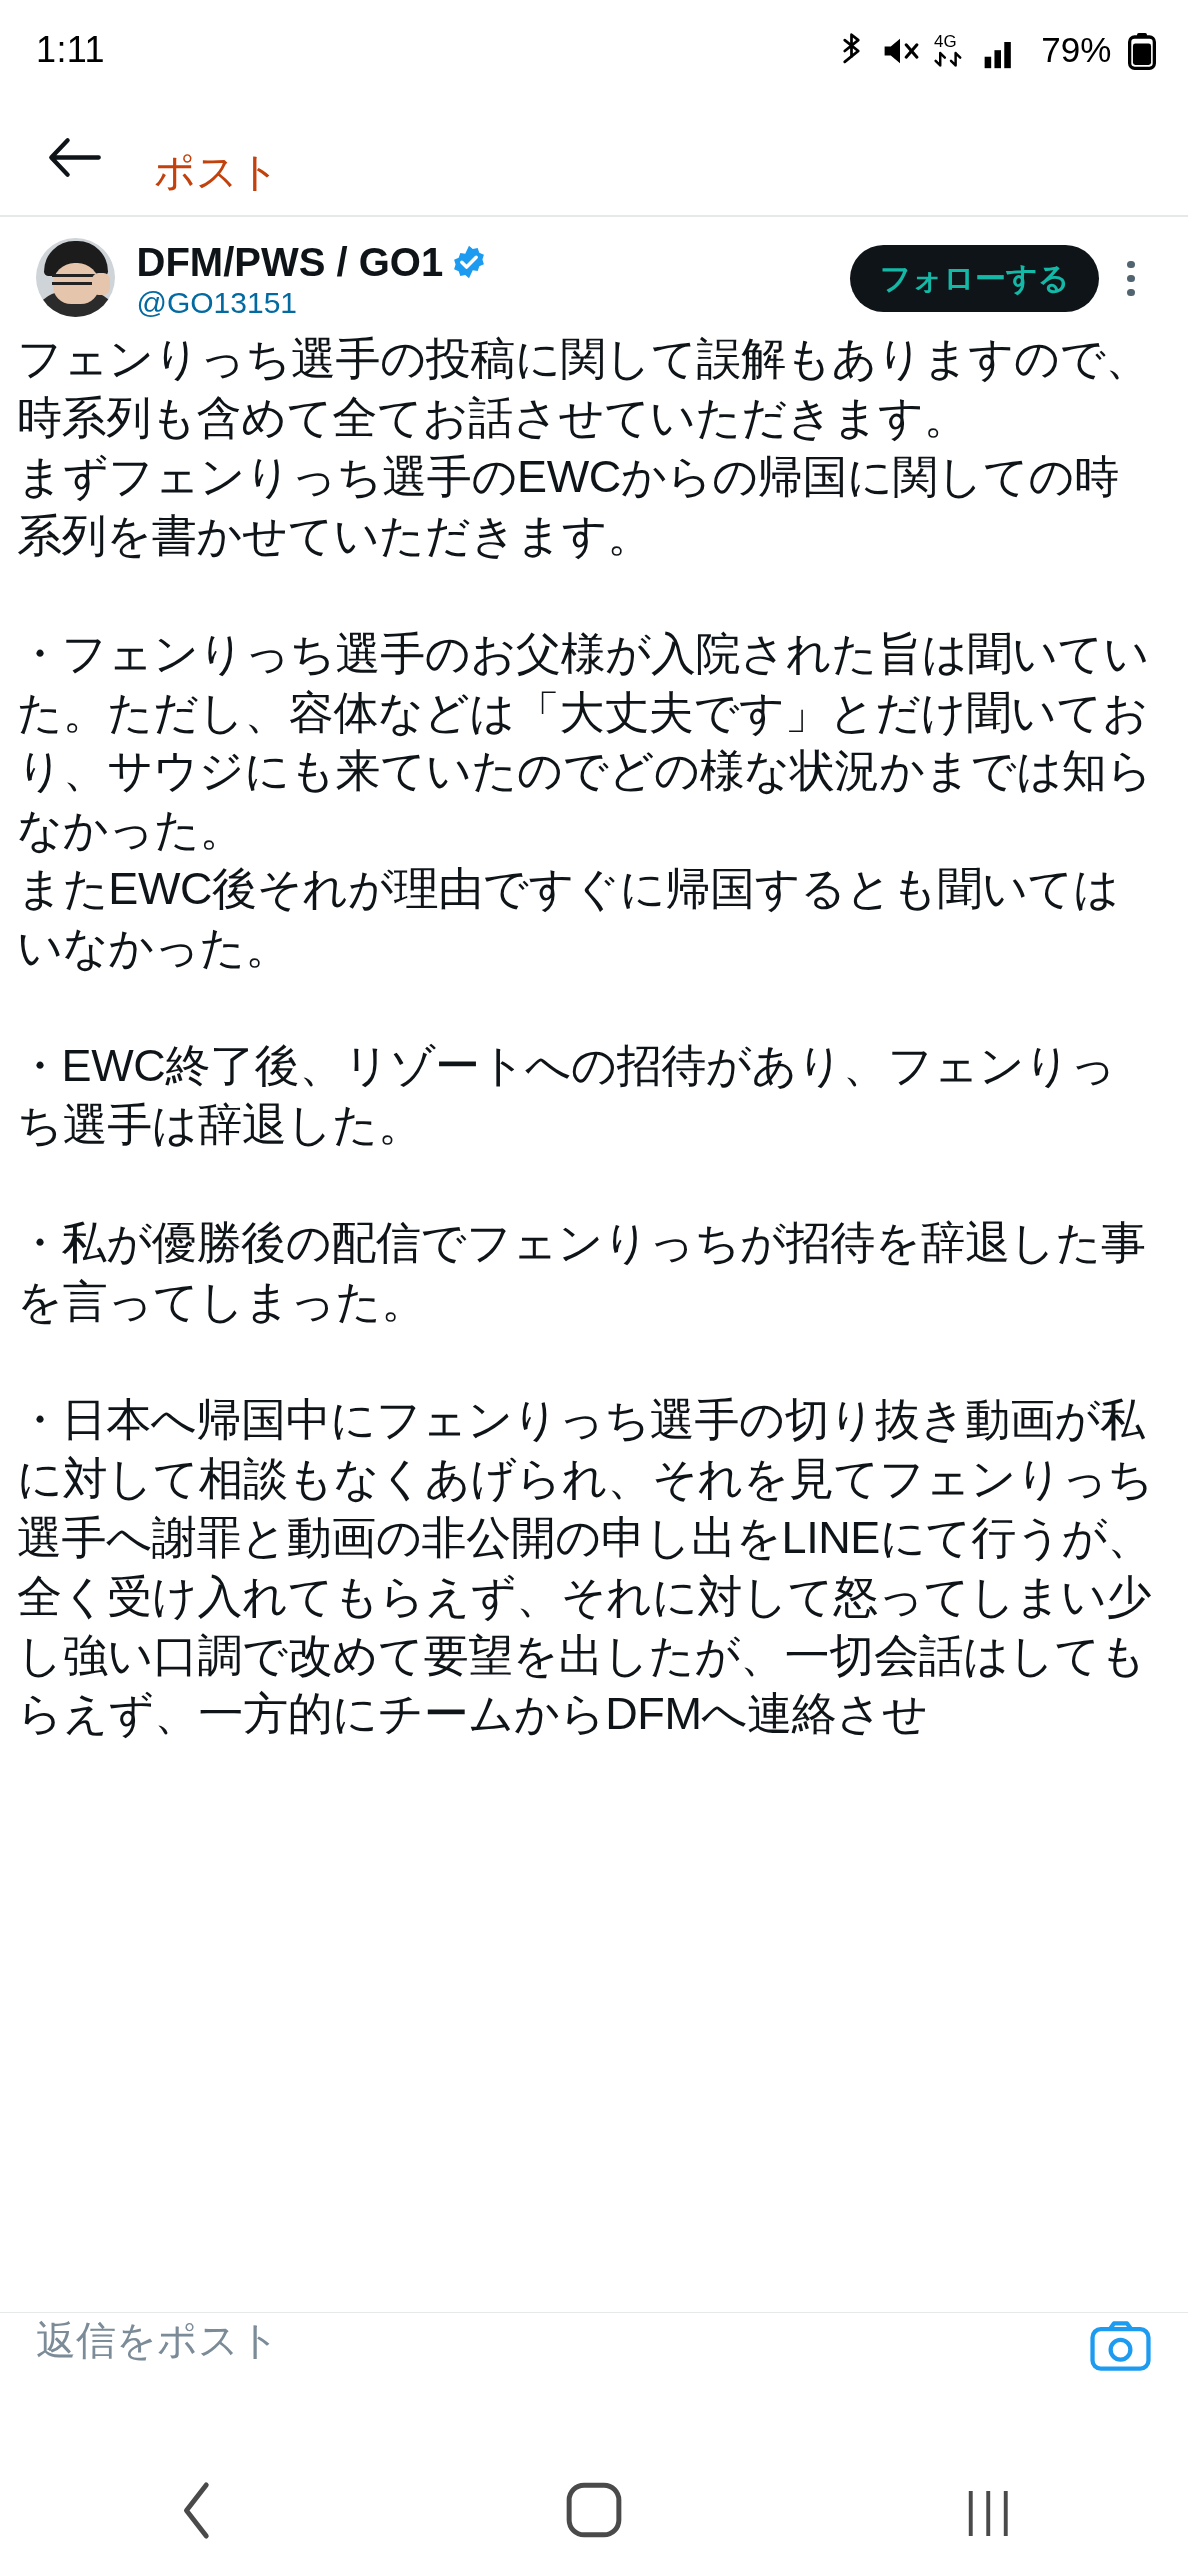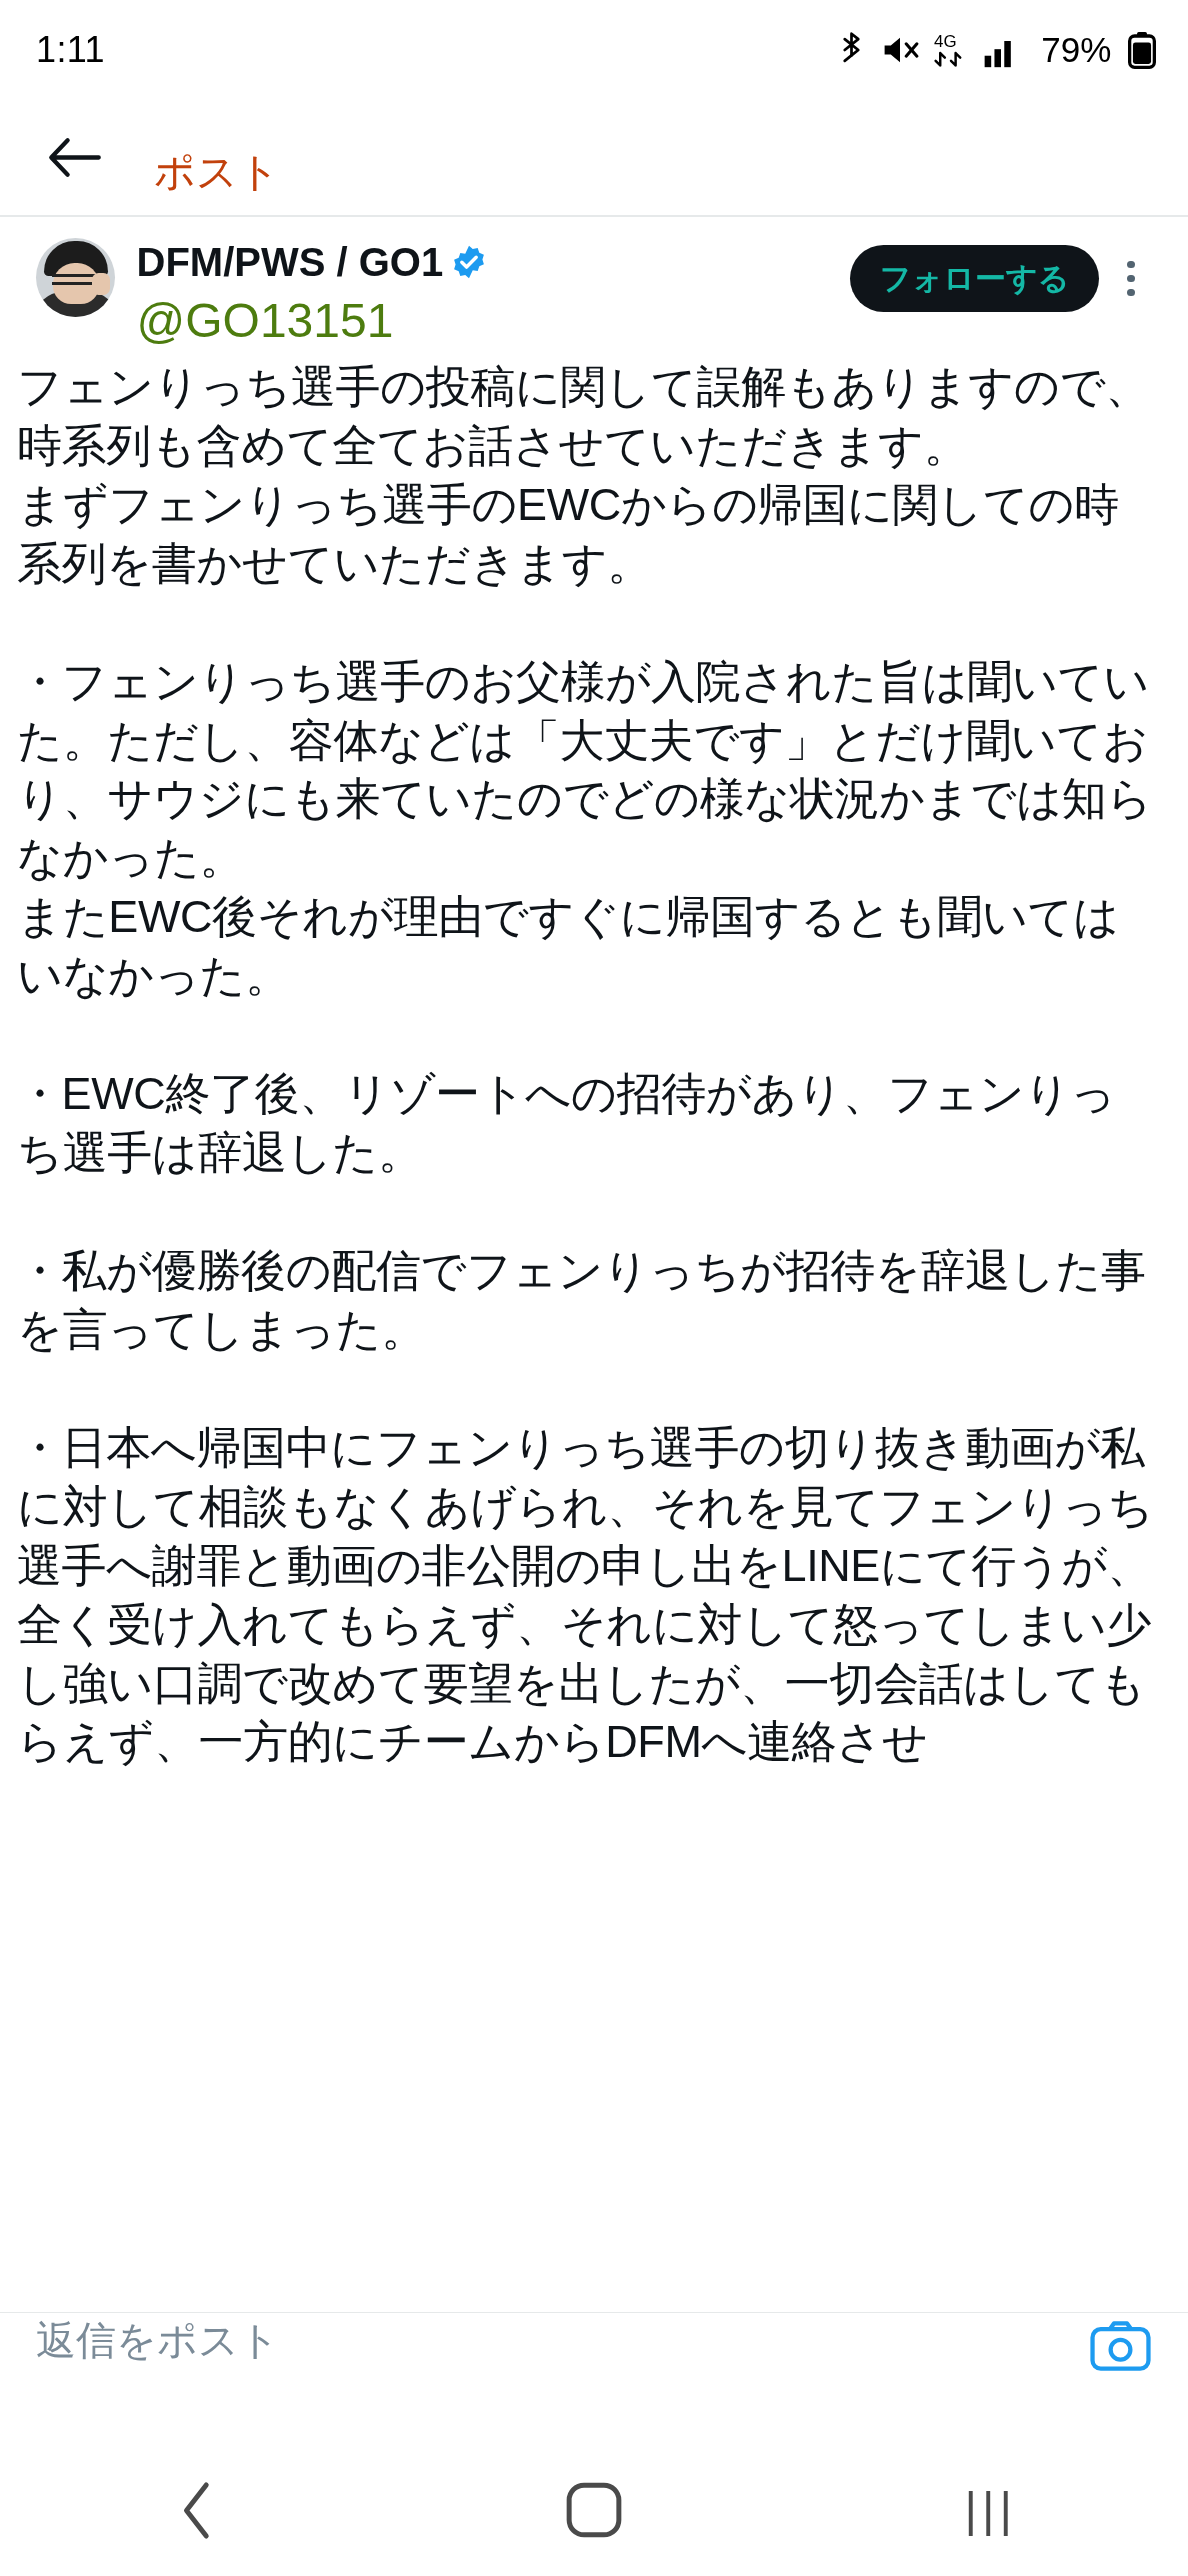--- a/index.html
+++ b/index.html
@@ -31,21 +31,21 @@
     background: #ffffff;
     color: #000000;
   }
   .status-clock {
     font-size: 36px;
     letter-spacing: 0.4px;
     font-weight: 400;
   }
   .status-icons {
     display: flex;
-    align-items: center;
+    align-items: flex-end;
     gap: 11.6px;
   }
   .status-icons svg { display: block; }
   .battery-text {
     font-size: 35px;
     margin-left: 11px;
     margin-right: 5px;
   }
 
   
@@ -160,23 +160,23 @@
     gap: 8.3px;
   }
   .display-name {
     font-size: 40px;
     font-weight: 700;
     color: #0f1419;
     white-space: nowrap;
   }
   .verified { flex: 0 0 auto; display: flex; }
   .handle {
-    font-size: 48px;
-    color: #4d7c0f;
-    margin-top: 8px;
+    font-size: 30px;
+    color: #0369a1;
+    margin-top: 1px;
   }
   .header-right {
     display: flex;
     align-items: center;
     gap: 6.6px;
     padding-top: 6.6px;
   }
   .follow-btn {
     background: #0f1419;
     color: #14b8a6;

